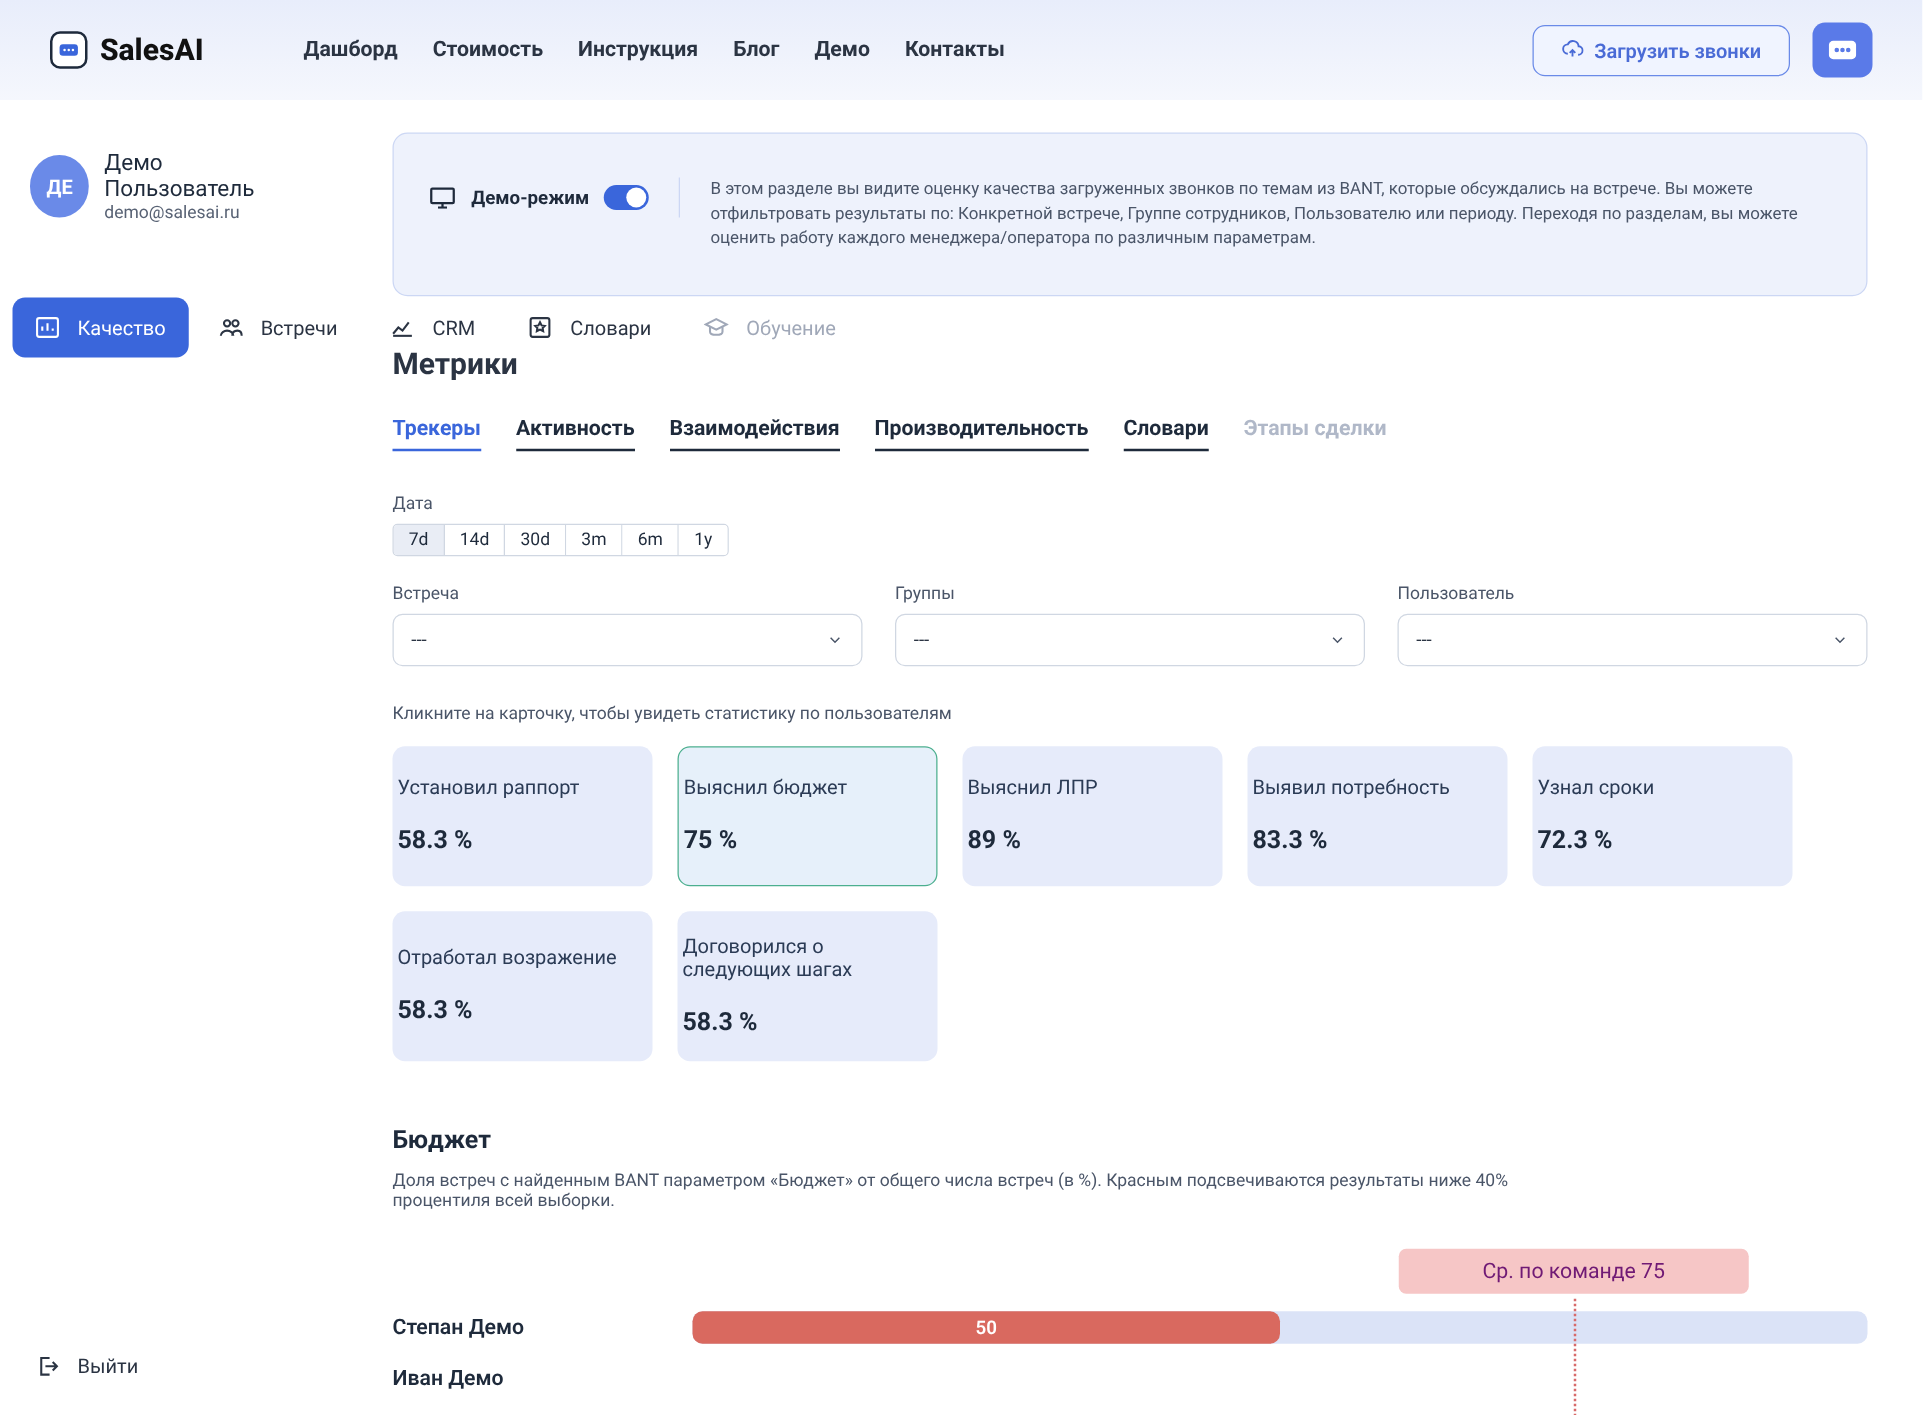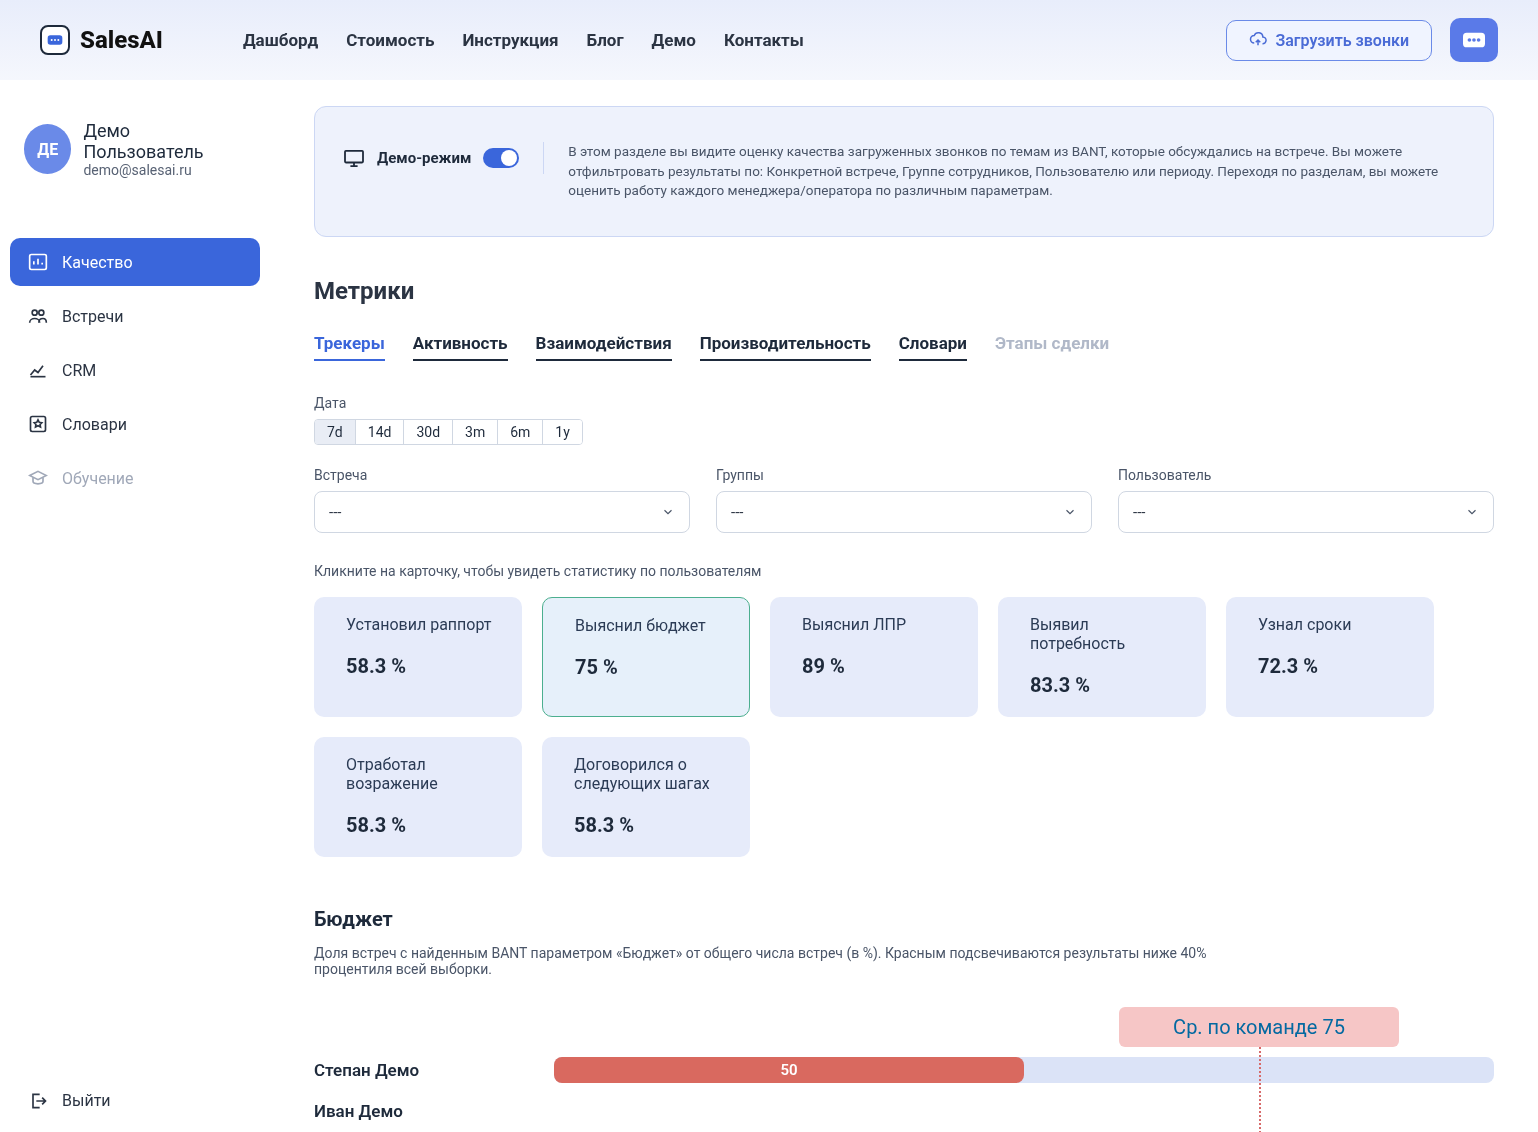--- a/index.html
+++ b/index.html
@@ -66,21 +66,21 @@
     margin-bottom: 40px;
   }
   .avatar {
     width: 50px; height: 50px; border-radius: 50%;
     background: #6a8ae8; color: #fff;
     display: flex; align-items: center; justify-content: center;
     font-weight: 700; font-size: 16px;
   }
   .user-name { font-weight: 400; font-size: 18px; color: #1e2a3b; }
   .user-email { font-size: 14px; color: #586274; }
-  .side-menu { display: flex; flex-direction: column; gap: 6px; }
+  .side-menu { display: flex; flex-direction: row; gap: 6px; }
   .side-item {
     display: flex; align-items: center; gap: 14px;
     padding: 14px 18px;
     border-radius: 10px;
     font-size: 16px;
     color: #2b3443;
     cursor: pointer;
   }
   .side-item.active { background: #3a66db; color: #fff; }
   .side-item.disabled { color: #a0a8b8; cursor: default; }
@@ -143,37 +143,37 @@
     padding: 0 14px; font-size: 15px; color: #2b3443;
     cursor: pointer; background: #fff;
   }
   .chev { margin-left: auto; }
   .hint { font-size: 14px; color: #4a5568; margin-bottom: 18px; }
   .cards { display: flex; flex-wrap: wrap; gap: 20px; margin-bottom: 50px; }
   .card {
     width: 208px;
     background: #e6ebfa;
     border-radius: 10px;
-    padding: 18px 20px 20px 32px;
-    cursor: pointer;
-    display: flex; flex-direction: column; justify-content: flex-start;
+    padding: 18px 20px 20px 4px;
+    cursor: pointer;
+    display: flex; flex-direction: column; justify-content: center;
     min-height: 112px;
   }
   .card.selected { border: 1.5px solid #4caf8f; background: #e6f0fa; }
   .card-title { font-size: 16px; color: #2b3b55; margin-bottom: 20px; }
   .card-value { font-weight: 700; font-size: 20px; color: #1e2a3b; }
   h2.section-title { font-size: 20px; font-weight: 700; margin-bottom: 14px; }
   .section-desc { font-size: 14px; color: #4a5568; margin-bottom: 30px; max-width: 950px; }
   .chart-area { position: relative; padding-top: 50px; }
   .avg-badge {
     position: absolute;
     top: 0;
     background: #f6c6c6;
-    color: #0369a1;
-    font-size: 20px;
+    color: #701a75;
+    font-size: 17px;
     padding: 8px 30px;
     border-radius: 6px;
     text-align: center;
     width: 280px;
   }
   .chart-rows { display: flex; flex-direction: column; gap: 18px; }
   .chart-row { display: flex; align-items: center; gap: 10px; }
   .chart-label { width: 230px; font-size: 17px; font-weight: 600; color: #1e2a3b; }
   .bar-track { flex: 1; height: 26px; background: #dbe3f7; border-radius: 8px; position: relative; }
   .bar-fill {

